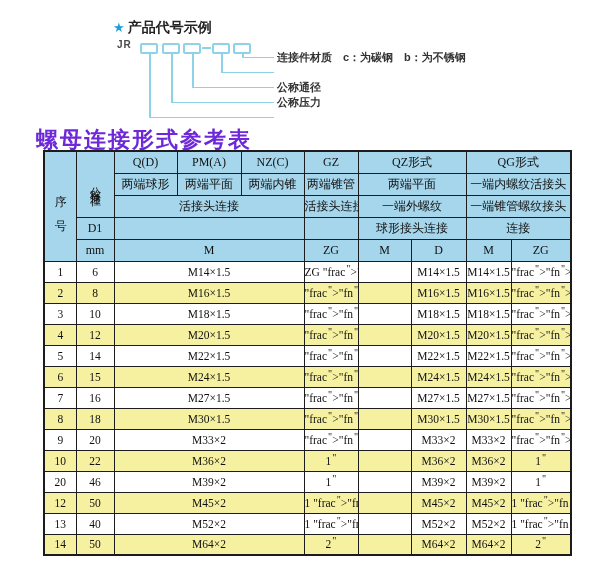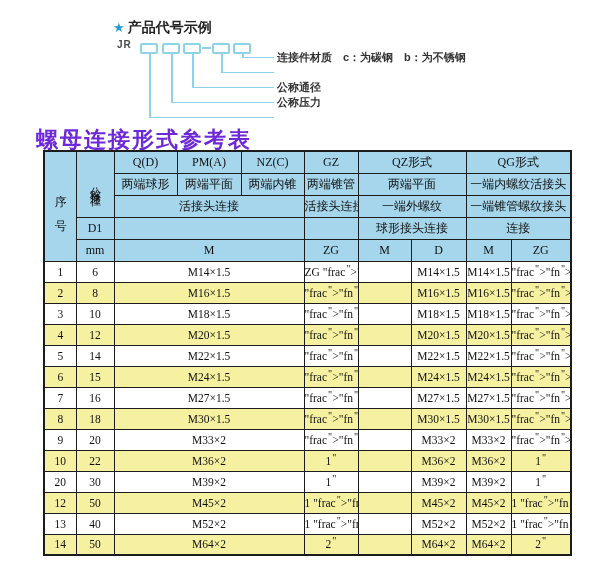--- a/index.html
+++ b/index.html
@@ -249,21 +249,21 @@
         <td>22</td>
         <td colspan="3">M36×2</td>
         <td>1<span class="inch">"</span></td>
         <td></td>
         <td>M36×2</td>
         <td>M36×2</td>
         <td>1<span class="inch">"</span></td>
       </tr>
       <tr>
         <td>20</td>
-        <td>30</td>
+        <td>46</td>
         <td colspan="3">M39×2</td>
         <td>1<span class="inch">"</span></td>
         <td></td>
         <td>M39×2</td>
         <td>M39×2</td>
         <td>1<span class="inch">"</span></td>
       </tr>
       <tr class="alt">
         <td>12</td>
         <td>50</td>

